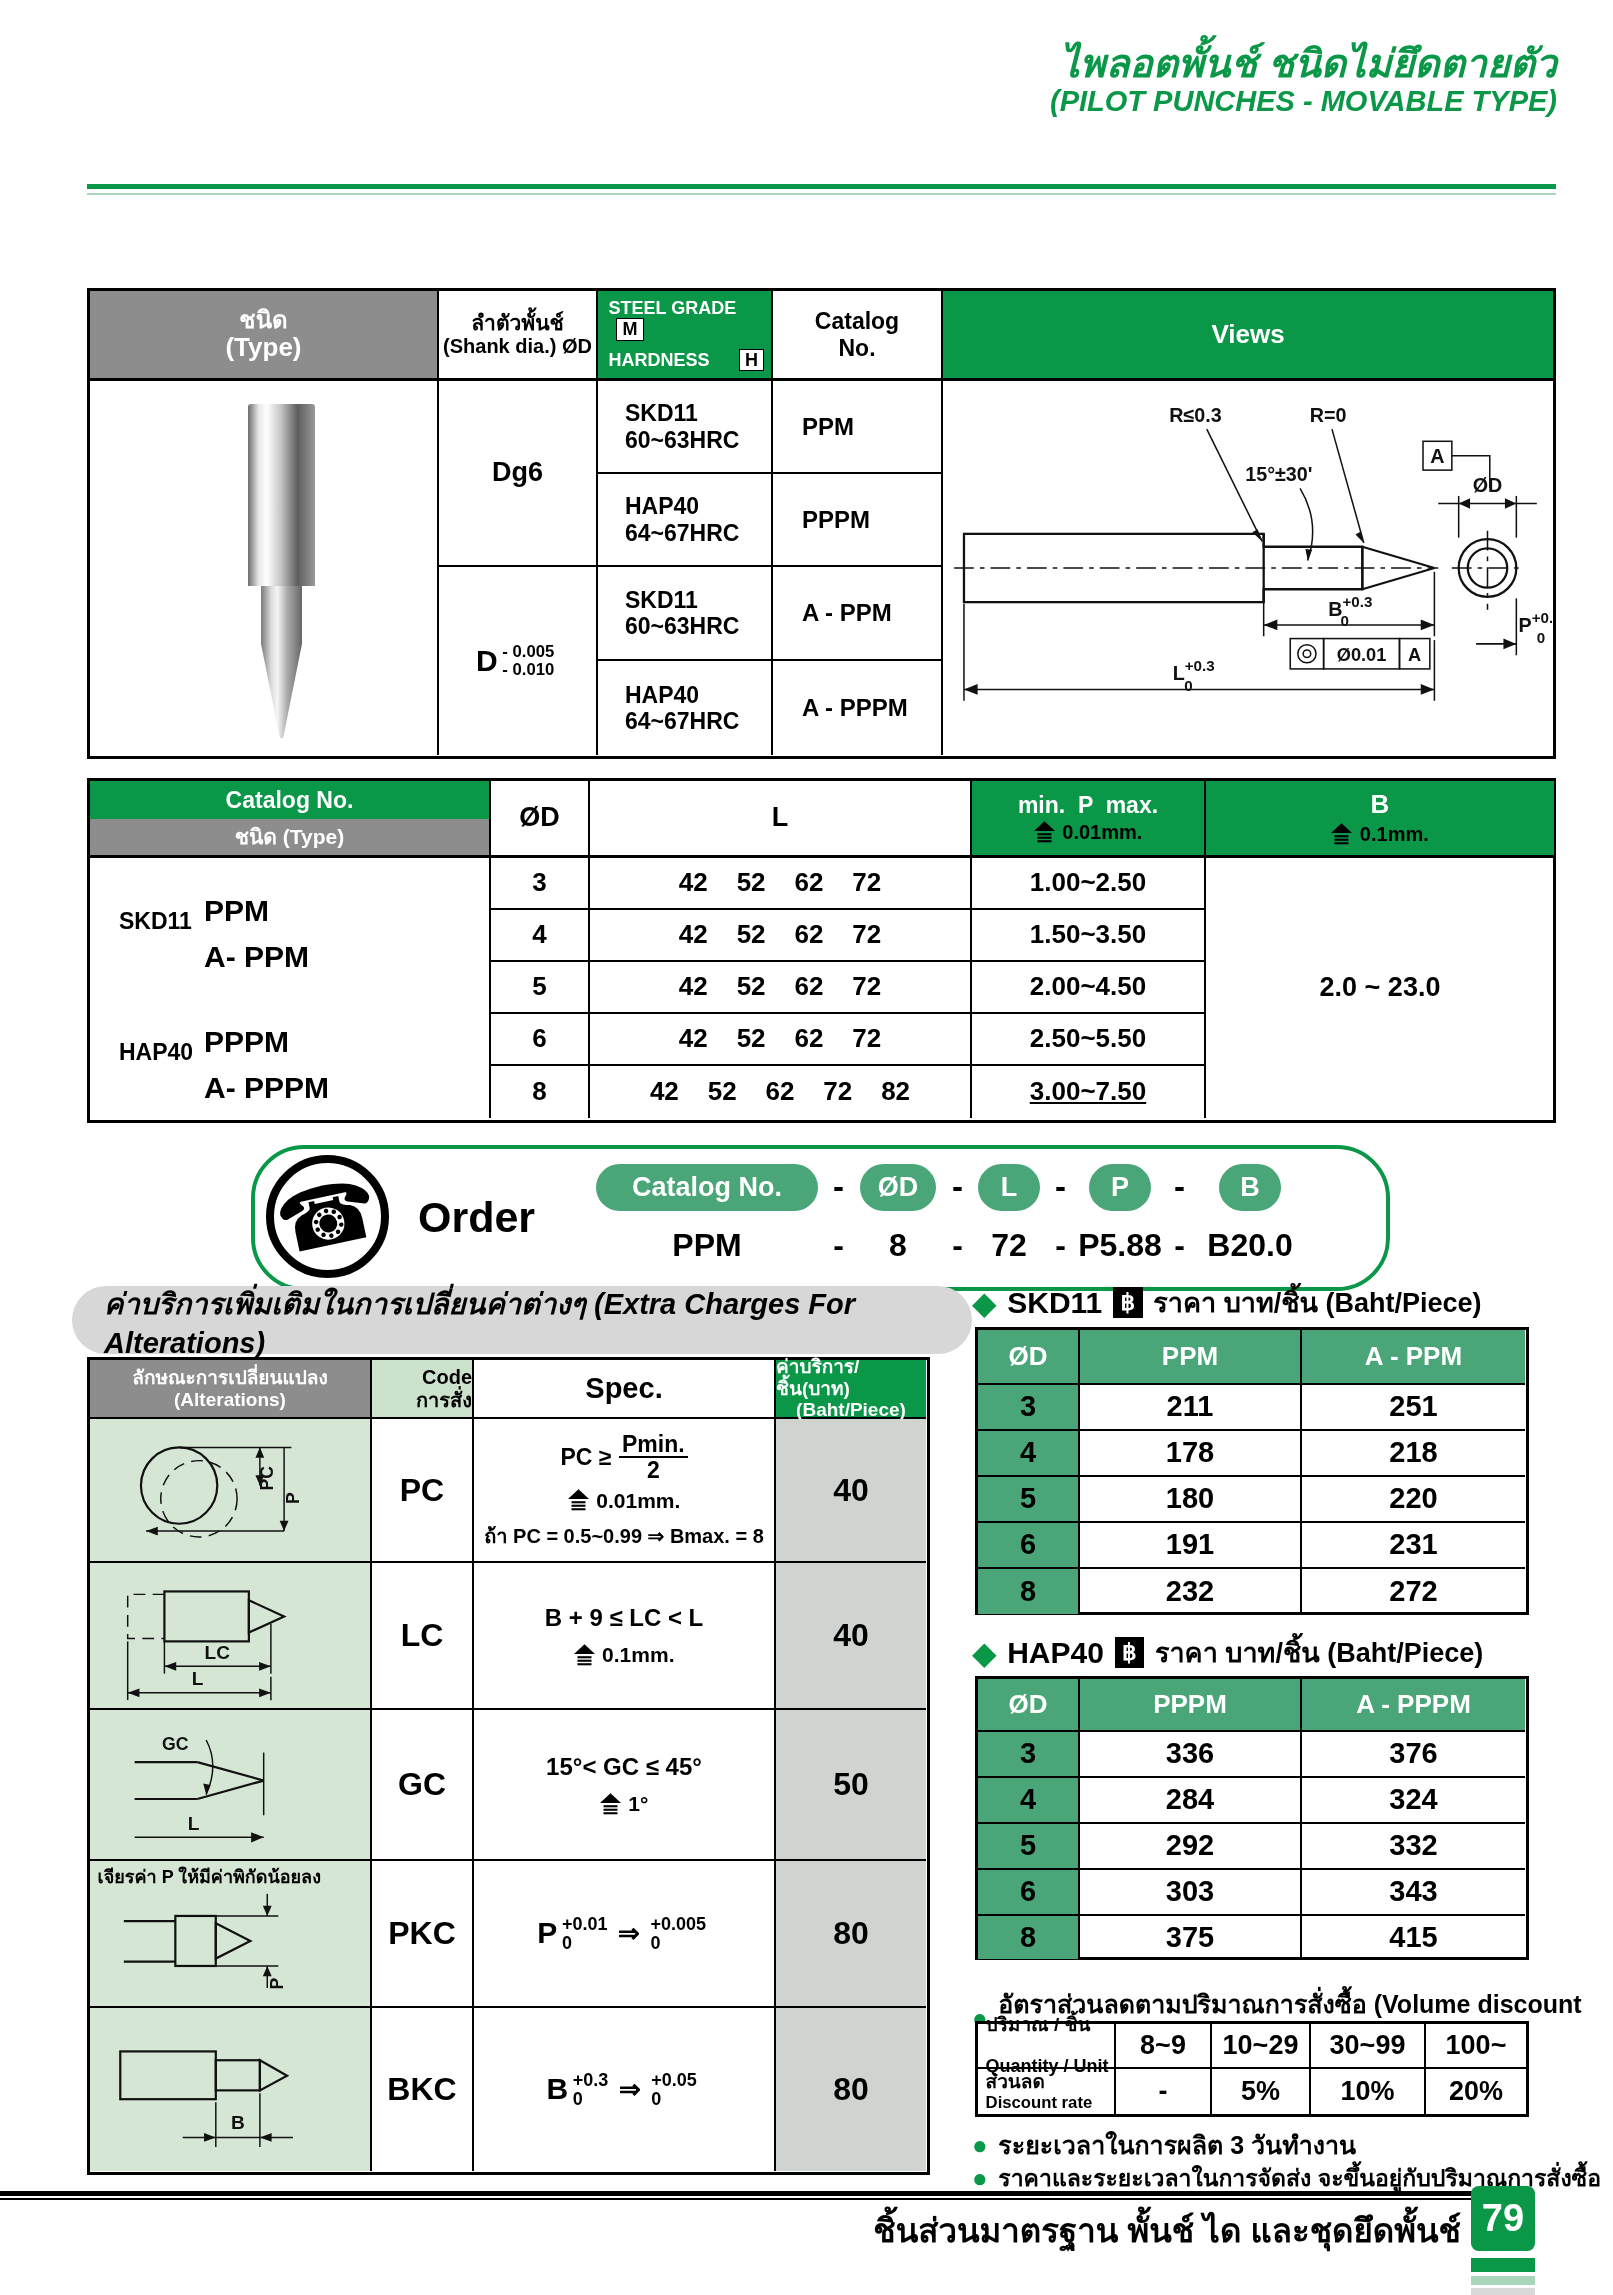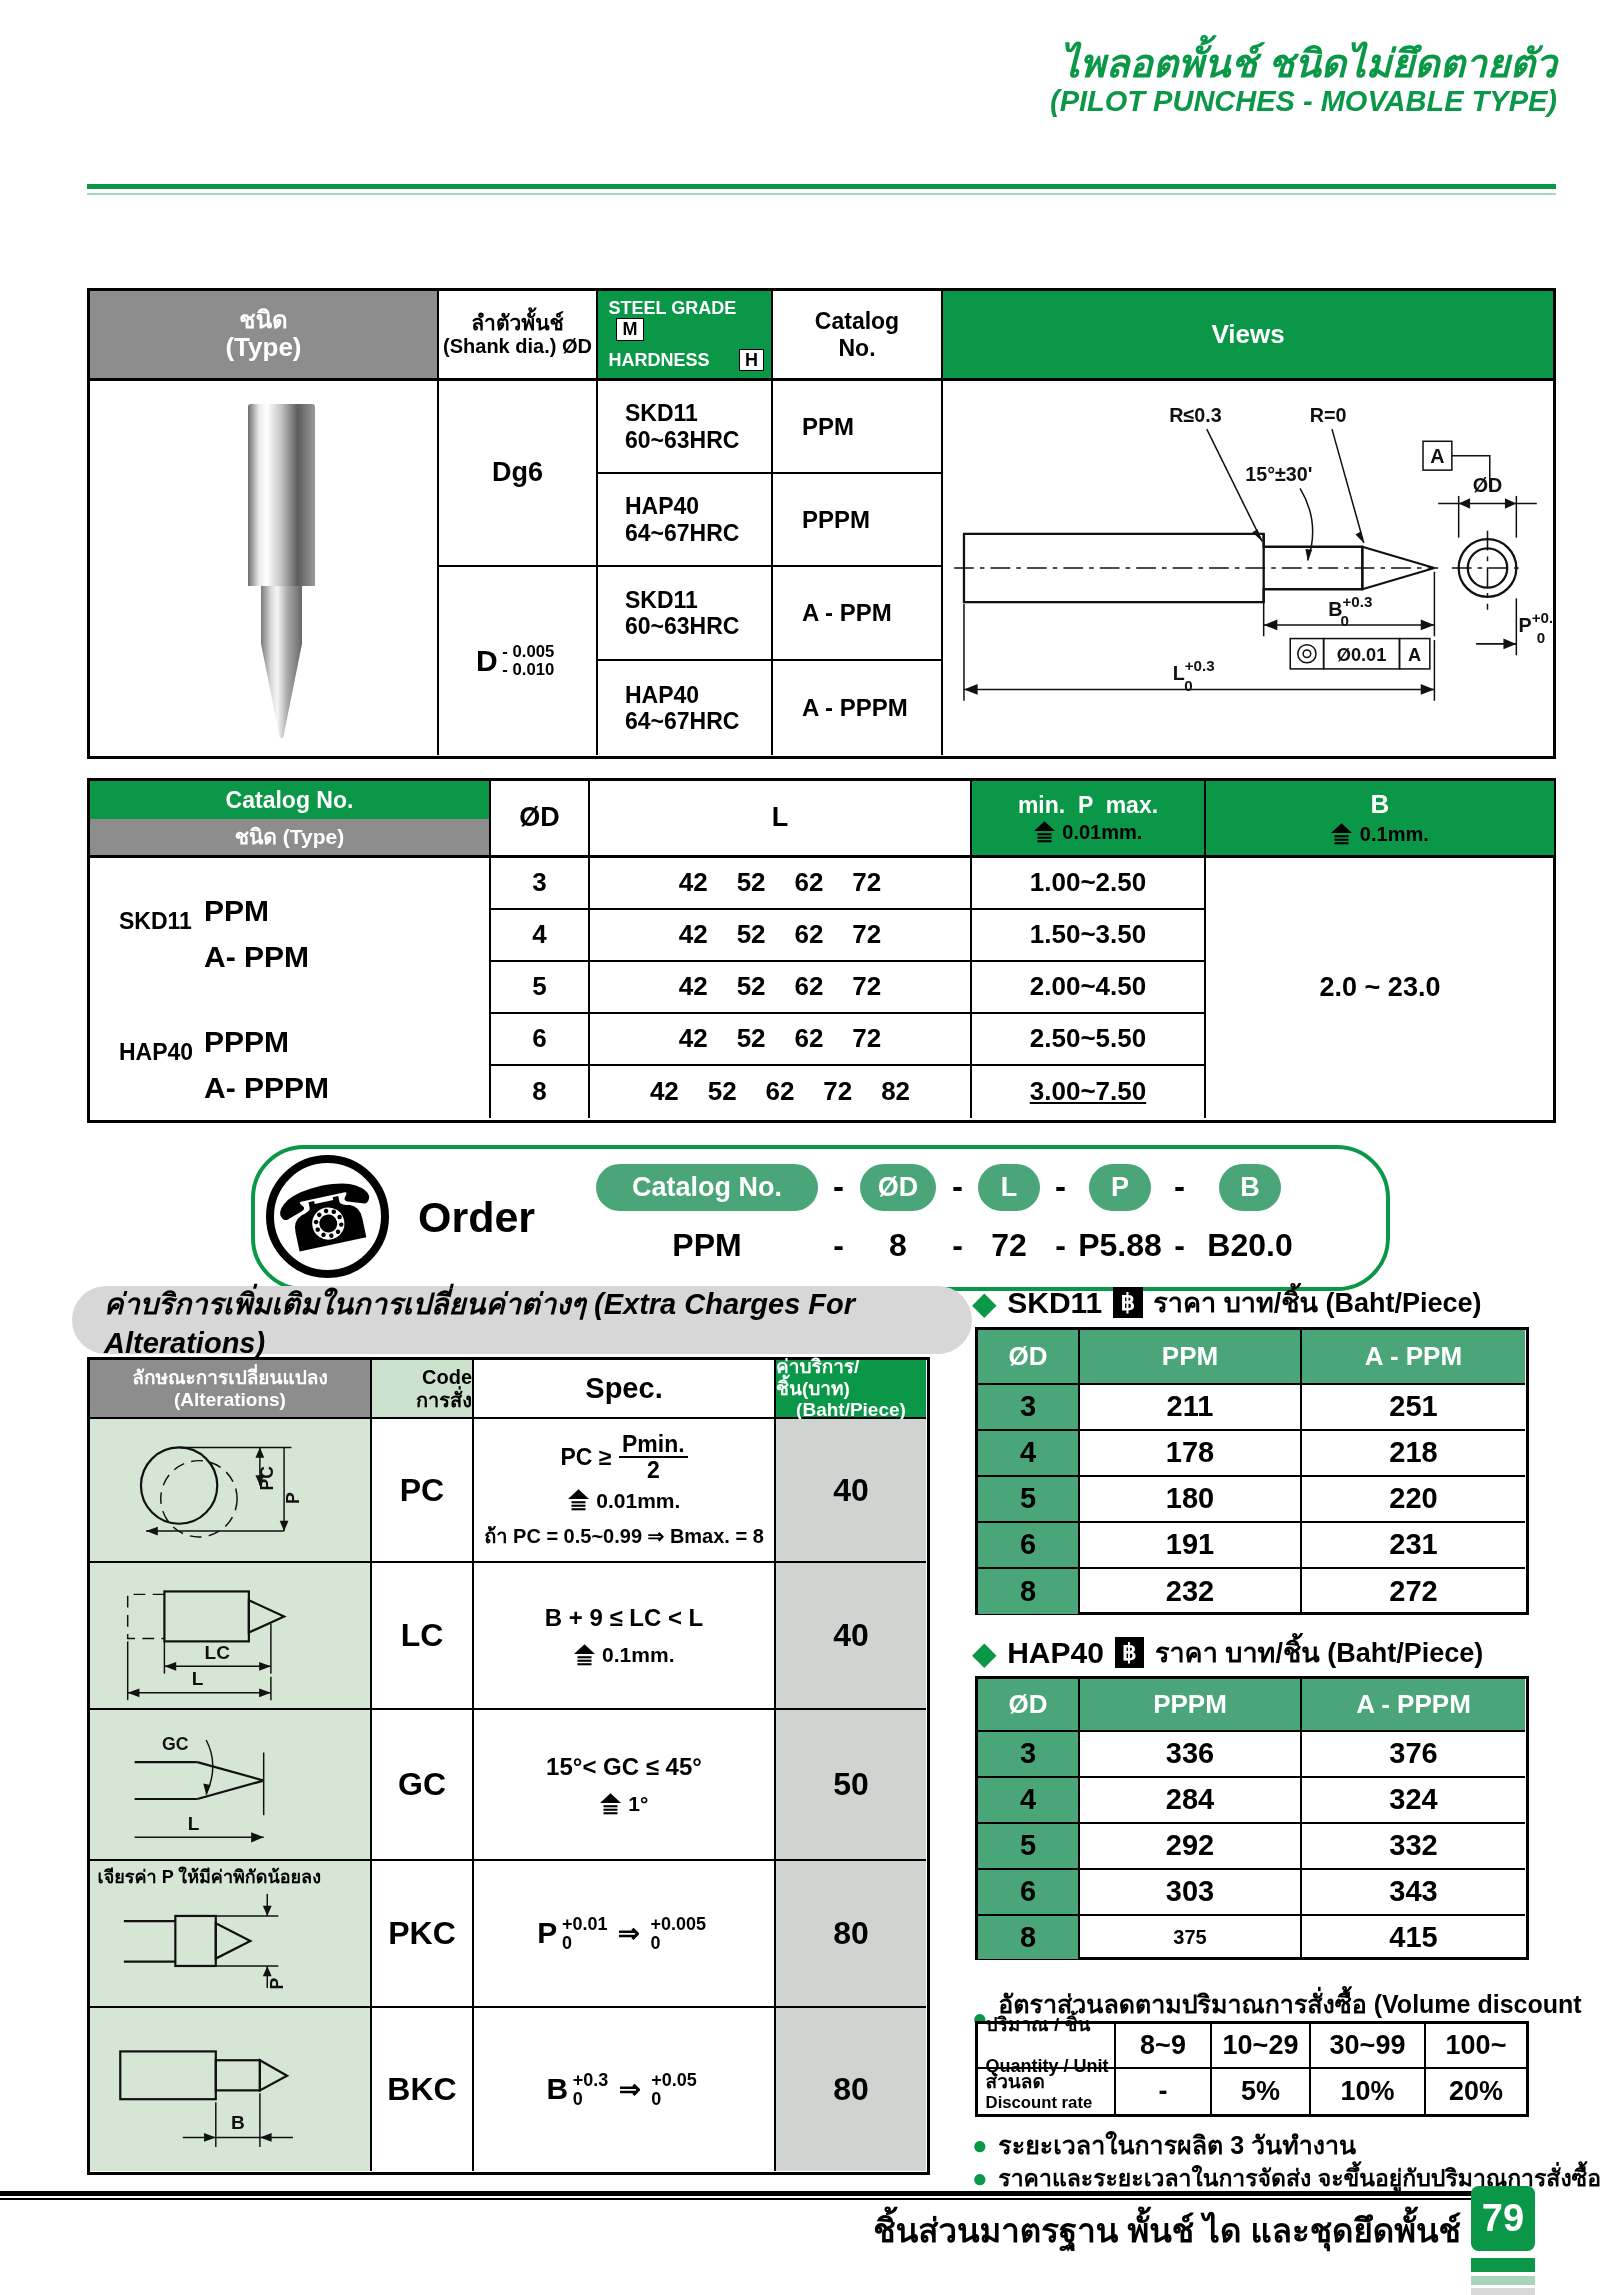--- a/index.html
+++ b/index.html
@@ -630,21 +630,21 @@
       </div>
     <div class="c br bb" style="grid-area:5/2/6/3;font-size:29px;">
         <span>303</span>
       </div>
     <div class="c bb" style="grid-area:5/3/6/4;font-size:29px;">
         <span>343</span>
       </div>
     <div class="c green2 br" style="grid-area:6/1/7/2;font-size:29px;">
         <span>8</span>
       </div>
-    <div class="c br" style="grid-area:6/2/7/3;font-size:20px;">
+    <div class="c br" style="grid-area:6/2/7/3;font-size:29px;">
         <span>375</span>
       </div>
     <div class="c" style="grid-area:6/3/7/4;font-size:29px;">
         <span>415</span>
       </div>
   </div>
 
   <div class="abs" style="left:972px;top:1984px;display:flex;align-items:center;gap:10.6px;">
     <span style="color:#0a9848;font-size:26px;">●</span>
     <span style="font-size:25px;font-weight:700;">อัตราส่วนลดตามปริมาณการสั่งซื้อ (Volume discount rate)</span>

